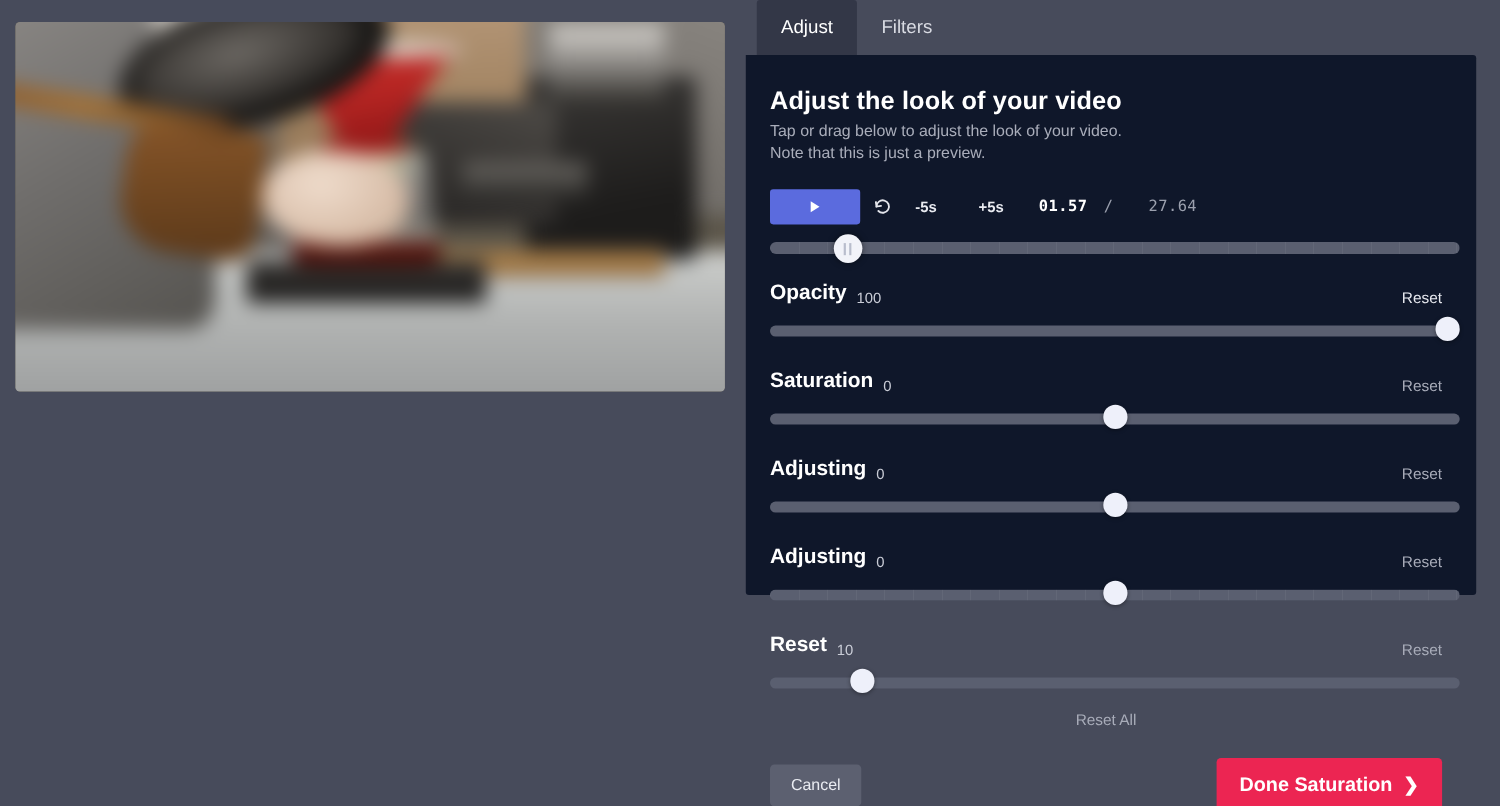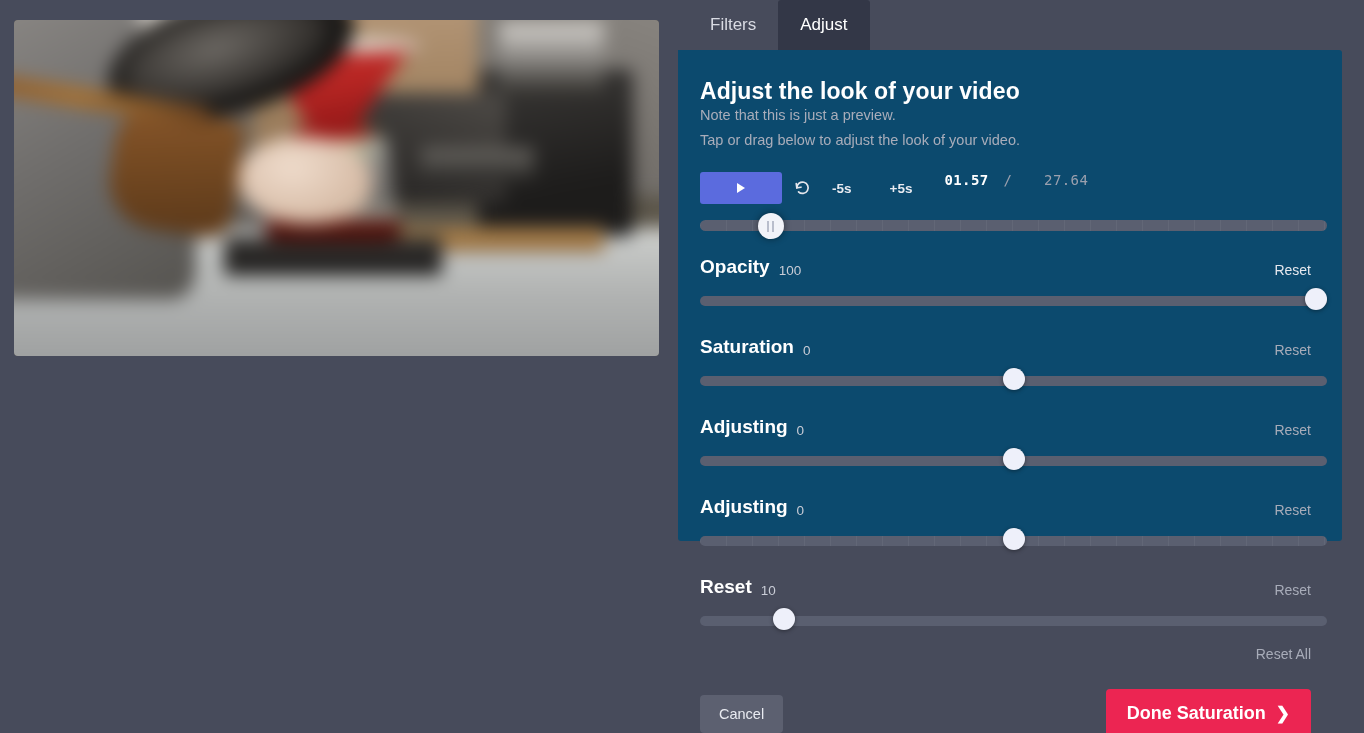--- a/index.html
+++ b/index.html
@@ -133,37 +133,37 @@
     color: #d9dbe3;
     border-radius: 3px 3px 0 0;
     cursor: pointer;
   }
   .tab.active { background: #333747; color: #ffffff; }
 
   #panel {
     position: absolute;
     left: 2px; top: 50px;
     width: 664px; height: 491px;
-    background: #0c4a6e;
+    background: #0f172a;
     border-radius: 0 3px 3px 3px;
     padding: 28px 31px 0 22px;
   }
 
   #panel-title {
     font-size: 23px; font-weight: bold; color: #ffffff;
     letter-spacing: .1px;
   }
   .panel-sub {
     font-size: 14.5px; color: #a9adba; line-height: 20px;
     margin-top: 5px;
   }
 
   
   #playback-row {
-    display: flex; 
+    display: flex; align-items: center;
     margin-top: 22px; height: 32px;
   }
   #play-button {
     width: 82px; height: 32px;
     background: #5b6bde;
     border: none; border-radius: 3px;
     display: flex; align-items: center; justify-content: center;
     cursor: pointer;
   }
   #play-button .tri {
@@ -250,21 +250,21 @@
   }
   .rail-handle {
     position: absolute; top: -2px;
     width: 22px; height: 22px; border-radius: 50%;
     background: #eef0fa;
     box-shadow: 0 1px 4px rgba(0,0,0,.4);
     cursor: pointer;
   }
 
   #reset-all-row {
-    display: flex; justify-content: flex-end;
+    display: flex; justify-content: center;
     margin-top: 14px;
   }
   #reset-all {
     font-size: 14px; color: #a8acb9;
     background: none; border: none; cursor: pointer;
   }
 
   #action-row {
     display: flex; align-items: center;
     margin-top: 27px;
@@ -317,33 +317,33 @@
       <div class="sc kettle-rim"></div>
       <div class="sc handle"></div>
       <div class="sc hand"></div>
     </div>
   </div>
 </div>
 
 <div id="panel-wrap">
 
   <div id="tabbar">
+    <div class="tab active">
+      <span>Adjust</span>
+    </div>
     <div class="tab">
       <span>Filters</span>
     </div>
-    <div class="tab active">
-      <span>Adjust</span>
-    </div>
   </div>
 
   <div id="panel">
 
     <div id="panel-title">Adjust the look of your video</div>
+    <div class="panel-sub">Tap or drag below to adjust the look of your video.</div>
     <div class="panel-sub" style="margin-top:0">Note that this is just a preview.</div>
-    <div class="panel-sub">Tap or drag below to adjust the look of your video.</div>
 
     <div id="playback-row">
       <button id="play-button">
         <span class="tri"></span>
       </button>
 
       <button class="icon-btn">
         <svg width="17" height="17" viewBox="0 0 24 24" fill="none" stroke="currentColor" stroke-width="2.4" stroke-linecap="round">
           <path d="M4 11a8 8 0 1 1 2.4 5.7"></path>
           <polyline points="3.2,5.2 4,11 9.8,10.2"></polyline>

